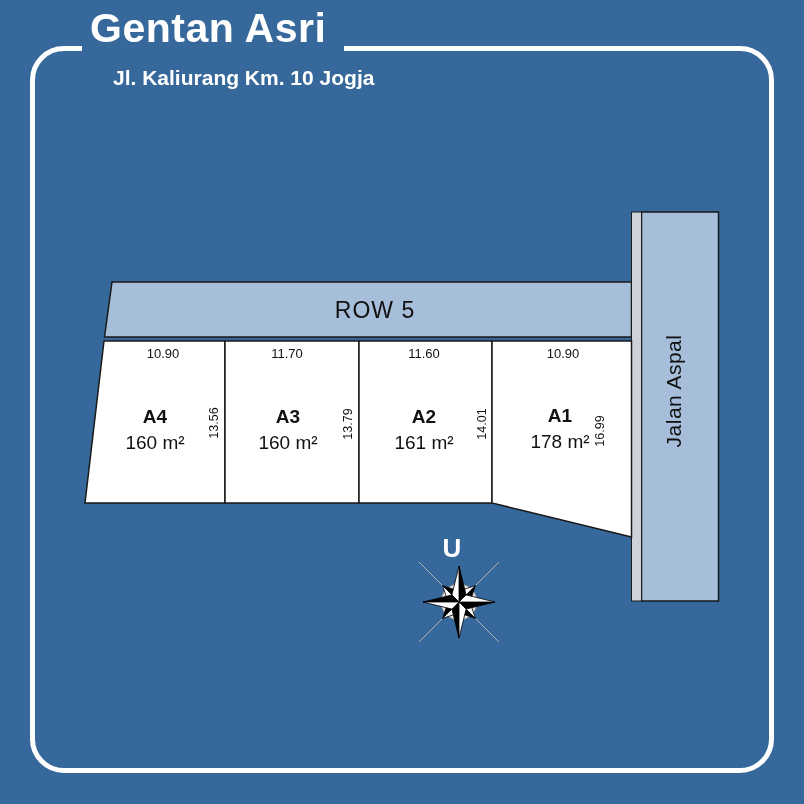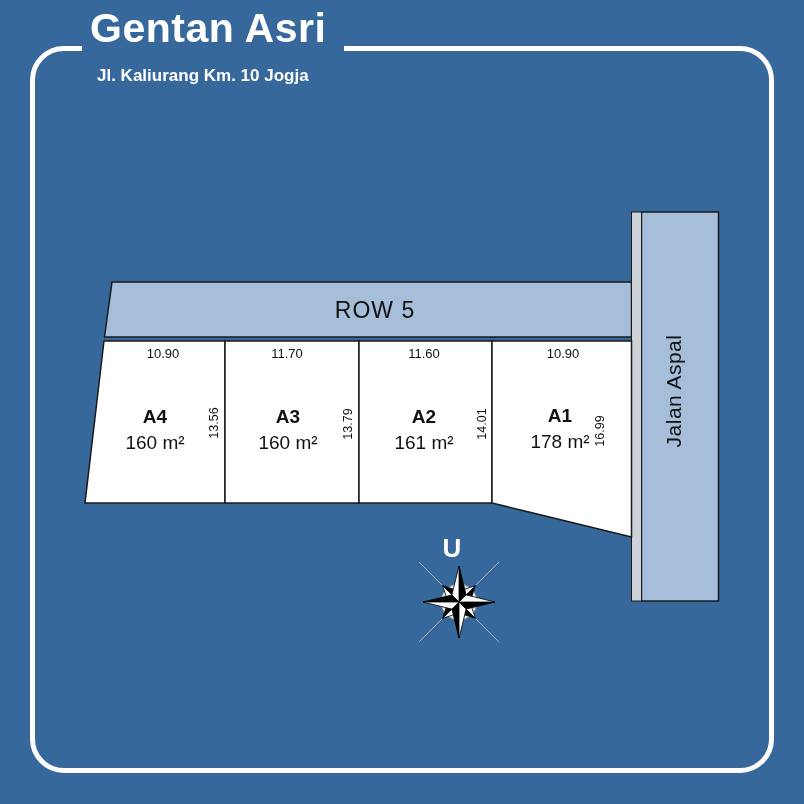--- a/index.html
+++ b/index.html
@@ -22,23 +22,23 @@
     background:var(--background,#36689B);
     padding:2px 18px 4px 8px;
     color:#ffffff;
     font-size:41px;
     font-weight:bold;
     letter-spacing:.5px;
     line-height:1.05;
   }
   .subtitle{
     position:absolute;
-    left:97px;top:66px;
+    left:113px;top:66px;
     color:#ffffff;
-    font-size:17px;
+    font-size:21px;
     font-weight:bold;
   }
   .plan-svg{
     position:absolute;inset:0;
     width:804px;height:804px;
   }
   text{fill:var(--text-dark,#111111);}
   .t-road{font-size:23px;letter-spacing:1px;}
   .t-road-v{font-size:21px;letter-spacing:.5px;}
   .t-width{font-size:13px;}

